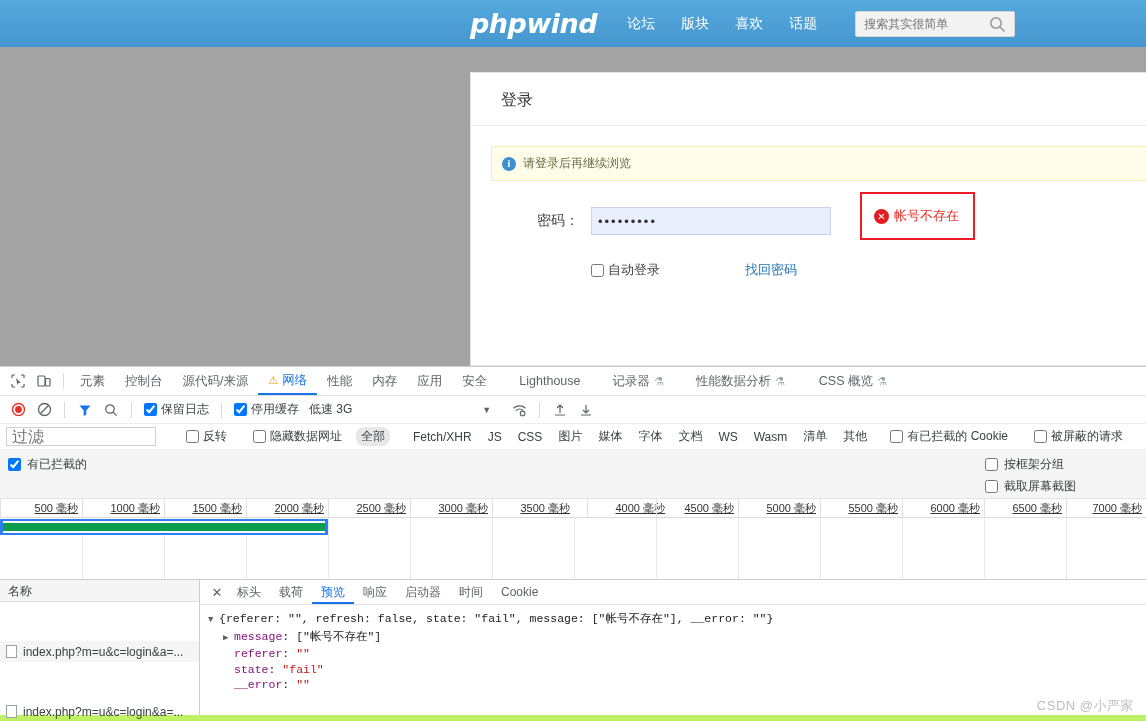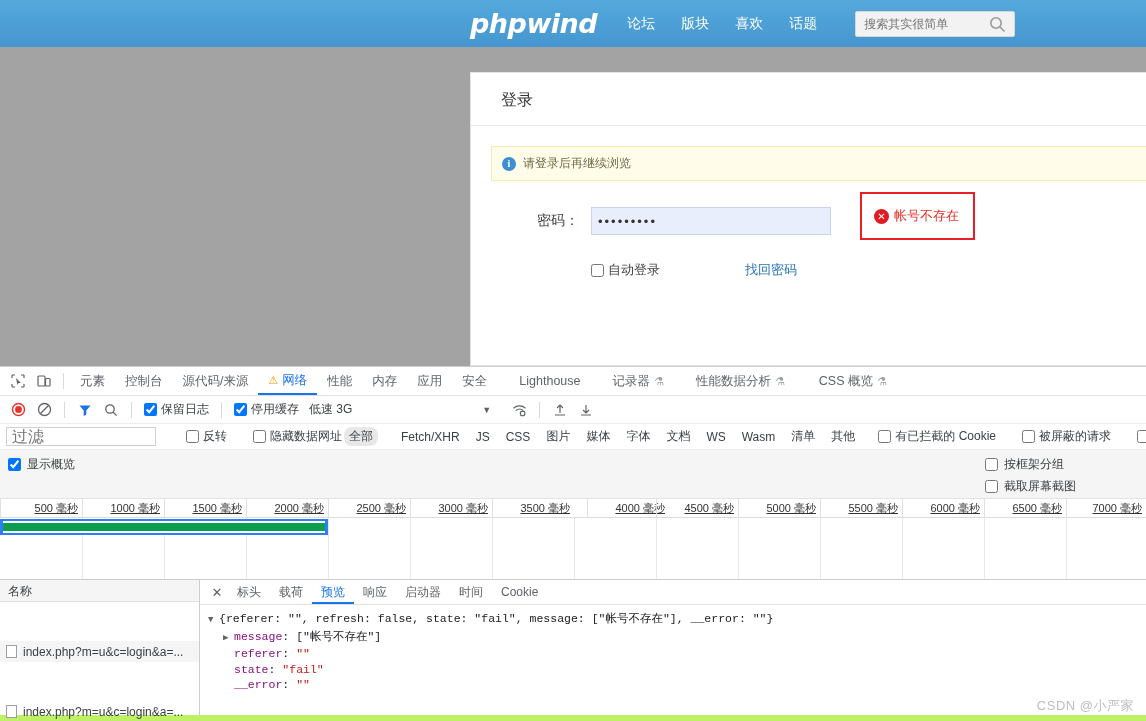--- a/index.html
+++ b/index.html
@@ -377,21 +377,21 @@
     <div class="dt-filterbar">
       <input class="filter-input" type="text" placeholder="过滤" style="">
       <label class="fb-chk" style="margin-left:28px;">
         <input type="checkbox" style="">
         <span>反转</span>
       </label>
       <label class="fb-chk">
         <input type="checkbox" style="">
         <span>隐藏数据网址</span>
       </label>
-      <span class="ftype sel" style="margin-left:0;">全部</span>
+      <span class="ftype sel" style="margin-left:12px;">全部</span>
       <span class="vsep"></span>
       <span class="ftype">Fetch/XHR</span>
       <span class="ftype">JS</span>
       <span class="ftype">CSS</span>
       <span class="ftype">图片</span>
       <span class="ftype">媒体</span>
       <span class="ftype">字体</span>
       <span class="ftype">文档</span>
       <span class="ftype">WS</span>
       <span class="ftype">Wasm</span>
@@ -407,21 +407,21 @@
       </label>
       <label class="fb-chk">
         <input type="checkbox" style="">
         <span>第三方请求</span>
       </label>
     </div>
 
     <div class="dt-optbar">
       <label class="ob-row">
         <input type="checkbox" checked="" style="">
-        <span>显示概览</span>
+        <span>有已拦截的</span>
       </label>
       <div class="ob-right">
         <label class="ob-row">
           <input type="checkbox" style="">
           <span>按框架分组</span>
         </label>
         <label class="ob-row">
           <input type="checkbox" style="">
           <span>截取屏幕截图</span>
         </label>

